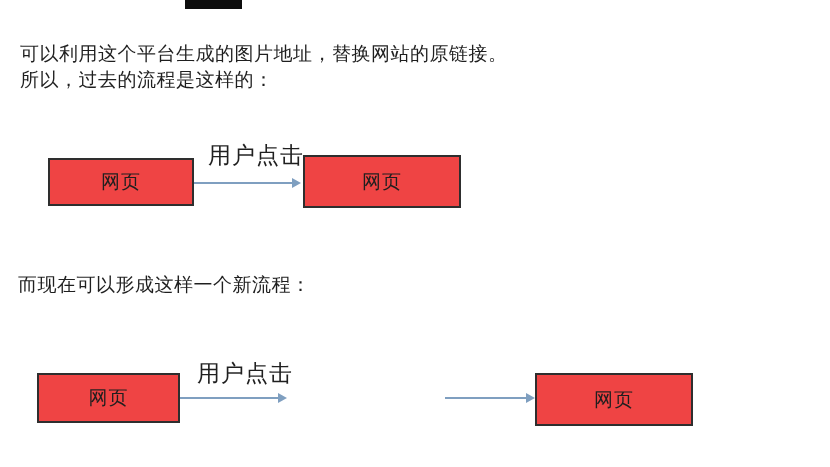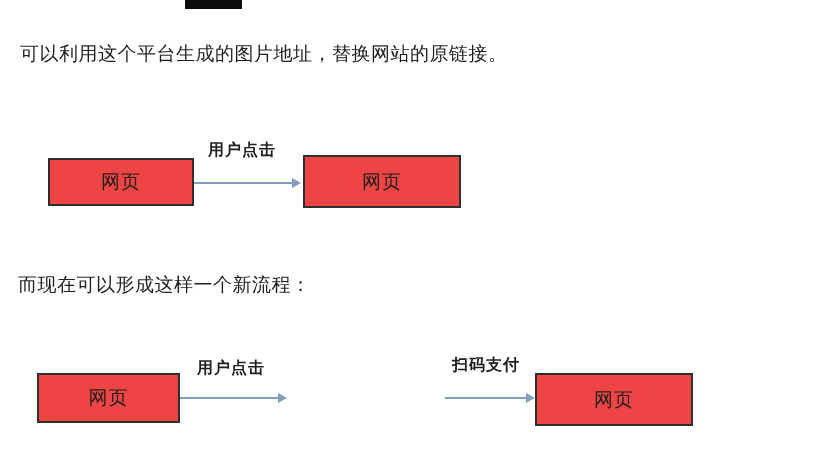--- a/index.html
+++ b/index.html
@@ -47,22 +47,22 @@
   
   .n-a{left:48px;top:158px;width:146px;height:48px;}
   .n-b{left:303px;top:155px;width:158px;height:53px;}
   
   .n-c{left:37px;top:373px;width:143px;height:50px;}
   .n-d{left:287px;top:373px;width:158px;height:49px;}
   .n-e{left:535px;top:373px;width:158px;height:53px;}
 
   .edge-label{
     position:absolute;
-    font-size:16px;letter-spacing:1px;
-    white-space:nowrap;color:var(--text);font-weight:bold;
+    font-size:23px;letter-spacing:1px;
+    white-space:nowrap;color:var(--text);
   }
   .el-1{left:208px;top:140px;}
   .el-2{left:197px;top:358px;}
   .el-3{left:452px;top:355px;}
 
   .shaft{
     position:absolute;height:2px;background:var(--arrow);
   }
   .s-1{left:194px;top:182px;width:98px;}
   .s-2{left:180px;top:397px;width:98px;}
@@ -80,40 +80,40 @@
 </style>
 </head>
 <body>
 
 <div class="canvas">
 
   <div class="top-cropped"></div>
 
   <div class="para">
     <div>可以利用这个平台生成的图片地址，替换网站的原链接。</div>
+    <div>所以，过去的流程是这样的：</div>
   </div>
 
   <div class="node n-a">
     <span>网页</span>
   </div>
   <div class="edge-label el-1">用户点击</div>
   <div class="shaft s-1"></div>
   <div class="ahead h-1"></div>
   <div class="node n-b">
     <span>网页</span>
   </div>
 
   <div class="section-line">而现在可以形成这样一个新流程：</div>
 
   <div class="node n-c">
     <span>网页</span>
   </div>
   <div class="edge-label el-2">用户点击</div>
   <div class="shaft s-2"></div>
   <div class="ahead h-2"></div>
-  <div class="edge-label el-3">扫码支付</div>
   <div class="shaft s-3"></div>
   <div class="ahead h-3"></div>
   <div class="node n-e">
     <span>网页</span>
   </div>
 
 </div>
 
 </body></html>

